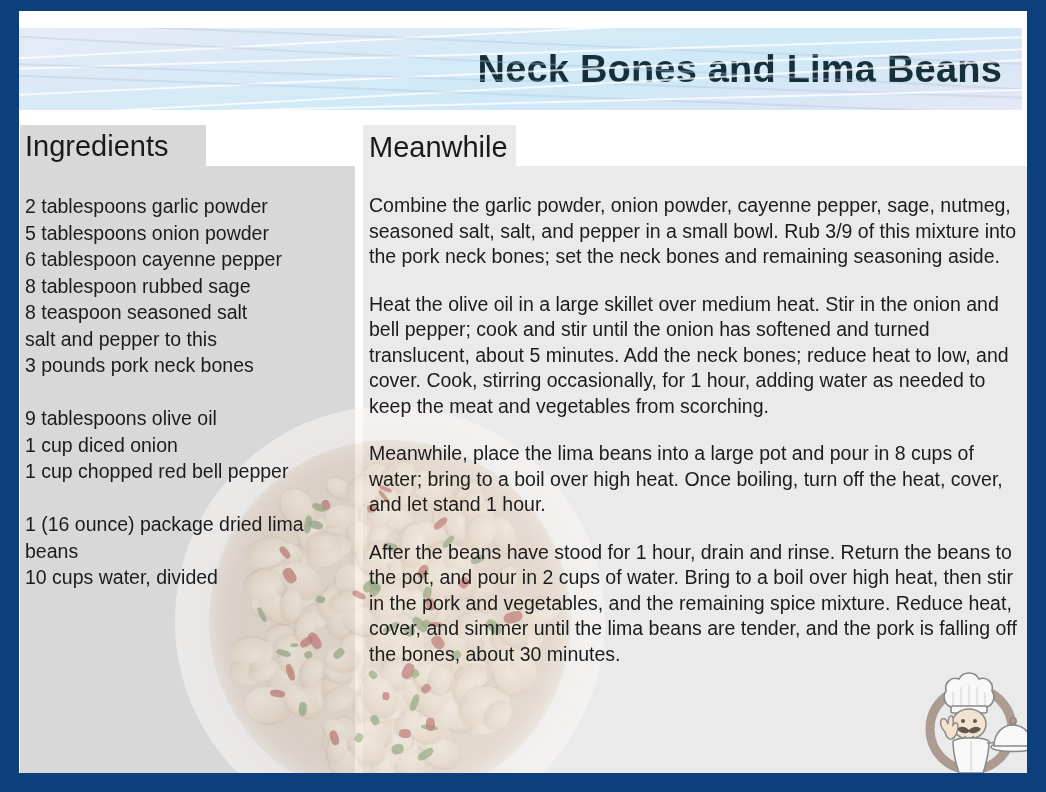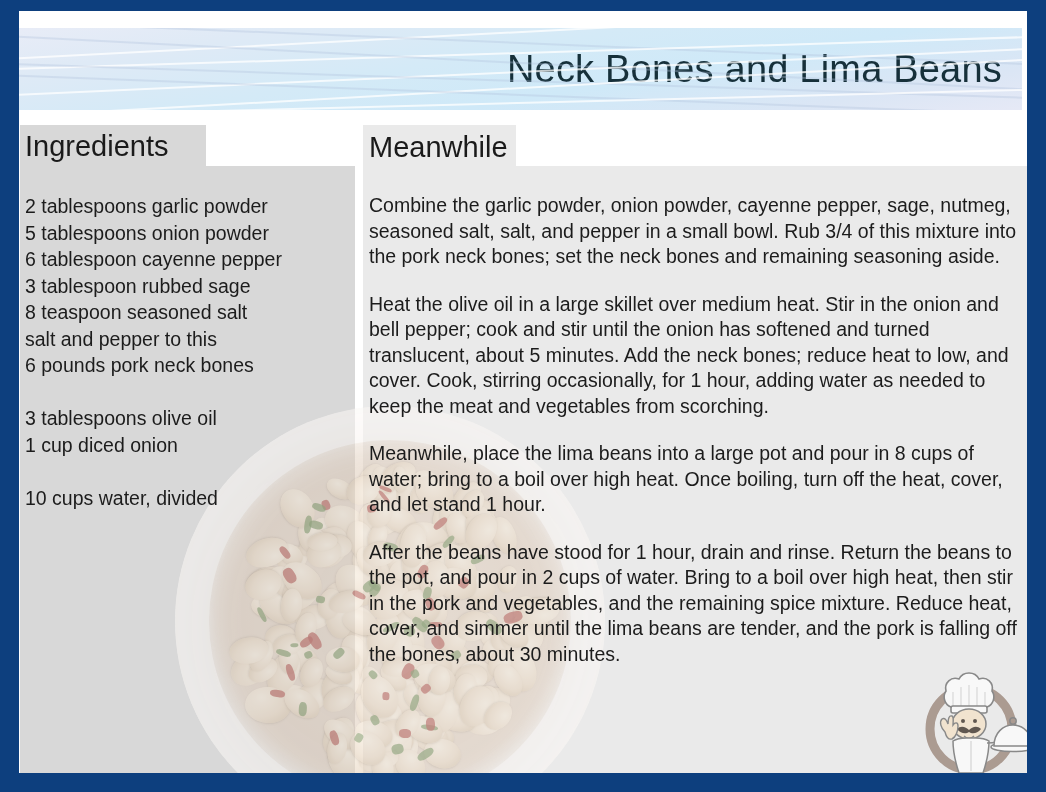--- a/index.html
+++ b/index.html
@@ -46,20 +46,21 @@
   }
   .wave.d { background:rgba(178,196,222,0.35); }
   #title-text {
     position:absolute;
     right:20px; top:50%;
     transform:translateY(-50%);
     font-size:38px;
     color:#16303a;
     white-space:nowrap;
     letter-spacing:0.2px;
+    font-weight:bold;
   }
 
   
   #bean-photo {
     position:absolute;
     left:156px; top:395px;
     width:430px; height:430px;
     border-radius:50%;
     opacity:0.55;
     overflow:hidden;
@@ -415,36 +416,38 @@
         <div style="position: absolute; left: 0px; top: 0px; width: 100%; height: 100%; border-radius: 50%; box-shadow: rgba(250, 247, 244, 0.82) 0px 0px 0px 34px inset, rgba(255, 255, 255, 0.55) 0px 0px 26px 38px inset;"></div>
       </div>
 
     <div id="ingredients-tab"></div>
     <div id="ingredients-panel"></div>
     <div id="ingredients-heading">Ingredients</div>
     <div id="ingredients-list">
         <div class="ing-item">2 tablespoons garlic powder</div>
         <div class="ing-item">5 tablespoons onion powder</div>
         <div class="ing-item">6 tablespoon cayenne pepper</div>
-        <div class="ing-item">3 tablespoon rubbed sage</div>
+        <div class="ing-item">8 tablespoon rubbed sage</div>
         <div class="ing-item">8 teaspoon seasoned salt</div>
         <div class="ing-item">salt and pepper to this</div>
-        <div class="ing-item">6 pounds pork neck bones</div>
+        <div class="ing-item">3 pounds pork neck bones</div>
         <div class="ing-gap"></div>
-        <div class="ing-item">3 tablespoons olive oil</div>
+        <div class="ing-item">9 tablespoons olive oil</div>
         <div class="ing-item">1 cup diced onion</div>
+        <div class="ing-item">1 cup chopped red bell pepper</div>
         <div class="ing-gap"></div>
+        <div class="ing-item">1 (16 ounce) package dried lima beans</div>
         <div class="ing-item">10 cups water, divided</div>
       </div>
 
     <div id="directions-tab"></div>
     <div id="directions-panel"></div>
     <div id="directions-heading">Meanwhile</div>
     <div id="directions-body">
-        <p>Combine the garlic powder, onion powder, cayenne pepper, sage, nutmeg, seasoned salt, salt, and pepper in a small bowl. Rub 3/4 of this mixture into the pork neck bones; set the neck bones and remaining seasoning aside.</p>
+        <p>Combine the garlic powder, onion powder, cayenne pepper, sage, nutmeg, seasoned salt, salt, and pepper in a small bowl. Rub 3/9 of this mixture into the pork neck bones; set the neck bones and remaining seasoning aside.</p>
         <p>Heat the olive oil in a large skillet over medium heat. Stir in the onion and bell pepper; cook and stir until the onion has softened and turned translucent, about 5 minutes. Add the neck bones; reduce heat to low, and cover. Cook, stirring occasionally, for 1 hour, adding water as needed to keep the meat and vegetables from scorching.</p>
         <p>Meanwhile, place the lima beans into a large pot and pour in 8 cups of water; bring to a boil over high heat. Once boiling, turn off the heat, cover, and let stand 1 hour.</p>
         <p>After the beans have stood for 1 hour, drain and rinse. Return the beans to the pot, and pour in 2 cups of water. Bring to a boil over high heat, then stir in the pork and vegetables, and the remaining spice mixture. Reduce heat, cover, and simmer until the lima beans are tender, and the pork is falling off the bones, about 30 minutes.</p>
       </div>
 
     <div id="chef-logo">
       <svg viewBox="0 0 122 118" xmlns="http://www.w3.org/2000/svg">
         <circle cx="56" cy="70" r="41" fill="none" stroke="#9a8579" stroke-width="9"></circle>
 
         <path d="M36 48 C30 46 27 38 31 32 C29 24 36 17 44 20 C48 12 60 12 64 20

